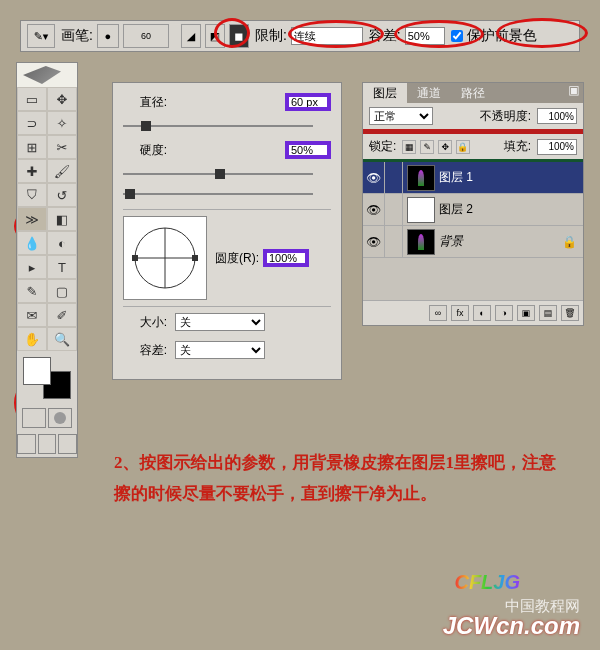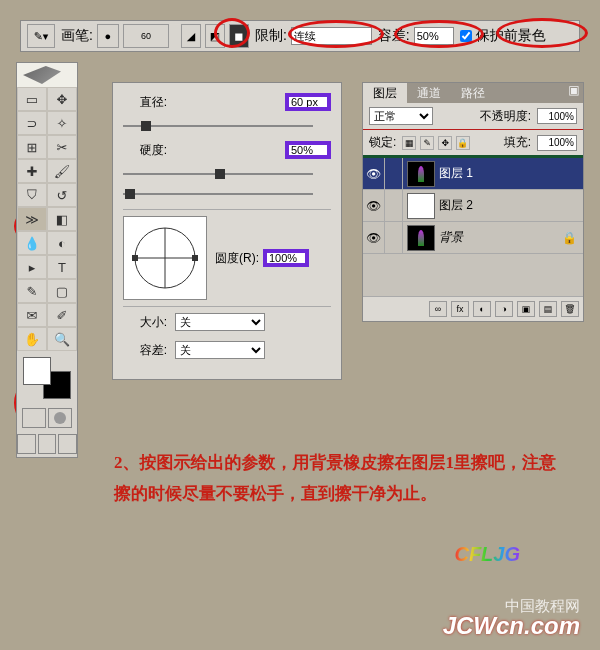--- a/index.html
+++ b/index.html
@@ -3,21 +3,21 @@
 <meta charset="utf-8">
 <style>
 * { box-sizing: border-box; margin: 0; padding: 0; }
 body { width: 600px; height: 650px; background: #aea591; font-family: "Microsoft YaHei", sans-serif; font-size: 12px; position: relative; overflow: hidden; }
 
 .topbar { position: absolute; top: 20px; left: 20px; right: 20px; height: 32px; background: #d8d5cf; border: 1px solid #888; display: flex; align-items: center; padding: 2px 6px; gap: 6px; }
 .topbar-seg { display: flex; align-items: center; gap: 4px; }
 .tb-btn { width: 28px; height: 24px; background: #d8d5cf; border: 1px solid #999; display: flex; align-items: center; justify-content: center; font-size: 11px; }
 .tb-label { font-size: 14px; }
 .tb-input { width: 52px; height: 18px; background: #fff; border: 1px solid #888; font-size: 11px; padding: 0 2px; }
-.tb-input-wide { width: 81px; }
+.tb-input-wide { width: 72px; }
 .tb-check { width: 12px; height: 12px; }
 .red-oval { position: absolute; border: 3px solid #d81414; border-radius: 50%; pointer-events: none; }
 
 .toolbox { position: absolute; top: 62px; left: 16px; width: 62px; background: #d8d5cf; border: 1px solid #888; }
 .toolbox-head { height: 24px; background: #f0efe8; display: flex; align-items: center; justify-content: flex-start; padding-left: 6px; }
 .feather { width: 38px; height: 18px; background: linear-gradient(135deg,#666,#999); clip-path: polygon(0 50%, 60% 0, 100% 30%, 50% 100%); }
 .tool-grid { display: grid; grid-template-columns: 1fr 1fr; }
 .tool-cell { width: 30px; height: 24px; border: 1px solid #c4c0b8; display: flex; align-items: center; justify-content: center; background: #d8d5cf; font-size: 13px; color: #333; }
 .tool-cell.active { background: #bfb8a8; }
 .color-swatch { width: 60px; height: 46px; position: relative; margin: 4px auto; }
@@ -41,42 +41,42 @@
 .angle-fields { display:flex; flex-direction:column; gap:8px; justify-content:center; }
 .angle-fields .row { display:flex; gap:4px; align-items:center; }
 .bp-select { height:18px; width:90px; background:#fff; border:1px solid #888; font-size:11px; }
 
 .layers-panel { position: absolute; top: 82px; left: 362px; width: 222px; background: #dcd9d3; border: 1px solid #888; }
 .lp-tabs { display:flex; background:#9a948a; height:20px; }
 .lp-tab { padding: 2px 10px; font-size:12px; color:#eee; }
 .lp-tab.active { background:#dcd9d3; color:#000; }
 .lp-tabs .spacer { flex:1; }
 .lp-close { width:18px; text-align:center; color:#eee; }
-.lp-opts { display:flex; align-items:center; gap:6px; padding:4px 6px; border-bottom:1px solid #b91c1c; }
+.lp-opts { display:flex; align-items:center; gap:6px; padding:4px 6px; border-bottom:5px solid #b91c1c; }
 .lp-select { width:64px; height:18px; background:#fff; border:1px solid #888; font-size:11px; }
 .lp-small-input { width:40px; height:16px; background:#fff; border:1px solid #888; font-size:10px; text-align:right; padding-right:2px; }
 .lp-lock { display:flex; align-items:center; gap:6px; padding:4px 6px; border-bottom:3px solid #14532d; }
 .lp-lock .icons { display:flex; gap:4px; }
 .lp-lock .ico { width:14px; height:14px; border:1px solid #aaa; font-size:9px; display:flex; align-items:center; justify-content:center; }
 .layer-list { background:#c7c3bb; }
 .layer-row { display:flex; align-items:center; height:32px; border-bottom:1px solid #aaa; }
 .layer-row.sel { background:#2a3a7a; color:#fff; }
 .eye { width:22px; text-align:center; border-right:1px solid #aaa; height:100%; display:flex; align-items:center; justify-content:center; font-size:12px; }
 .link { width:18px; border-right:1px solid #aaa; height:100%; }
 .thumb-box { width:28px; height:26px; margin:0 4px; background:#000; border:1px solid #666; display:flex; align-items:center; justify-content:center; }
 .thumb-box.light { background:#fff; }
 .flower { width:6px; height:16px; background:linear-gradient(#b3d,#282); border-radius:50% 50% 0 0; }
 .layer-name { font-size:12px; }
 .layer-name.italic { font-style:italic; }
 .lp-footer { display:flex; gap:4px; padding:4px; background:#dcd9d3; border-top:1px solid #aaa; justify-content:flex-end; }
 .lp-fbtn { width:18px; height:16px; border:1px solid #999; background:#d8d5cf; font-size:9px; display:flex; align-items:center; justify-content:center; }
 
 .instruction { position:absolute; top:448px; left:114px; right:40px; font-size:17px; font-weight:bold; color:#c72015; line-height:1.8; font-family:"SimSun","Microsoft YaHei",serif; }
 
-.logo1 { position:absolute; bottom:84px; right:80px; font-size:20px; font-weight:bold; font-style:italic; background:linear-gradient(90deg,#e33,#ec3,#3c3,#39e,#93e); -webkit-background-clip:text; color:transparent; }
+.logo1 { position:absolute; bottom:56px; right:80px; font-size:20px; font-weight:bold; font-style:italic; background:linear-gradient(90deg,#e33,#ec3,#3c3,#39e,#93e); -webkit-background-clip:text; color:transparent; }
 .watermark1 { position:absolute; bottom:34px; right:20px; color:rgba(255,255,255,0.8); font-size:15px; }
 .watermark2 { position:absolute; bottom:10px; right:20px; color:#fff; font-size:24px; font-weight:bold; font-style:italic; text-shadow:0 0 3px #c72015; }
 </style>
 </head>
 <body>
 
 <div class="topbar">
   <div class="topbar-seg">
     <div class="tb-btn">✎▾</div>
   </div>

